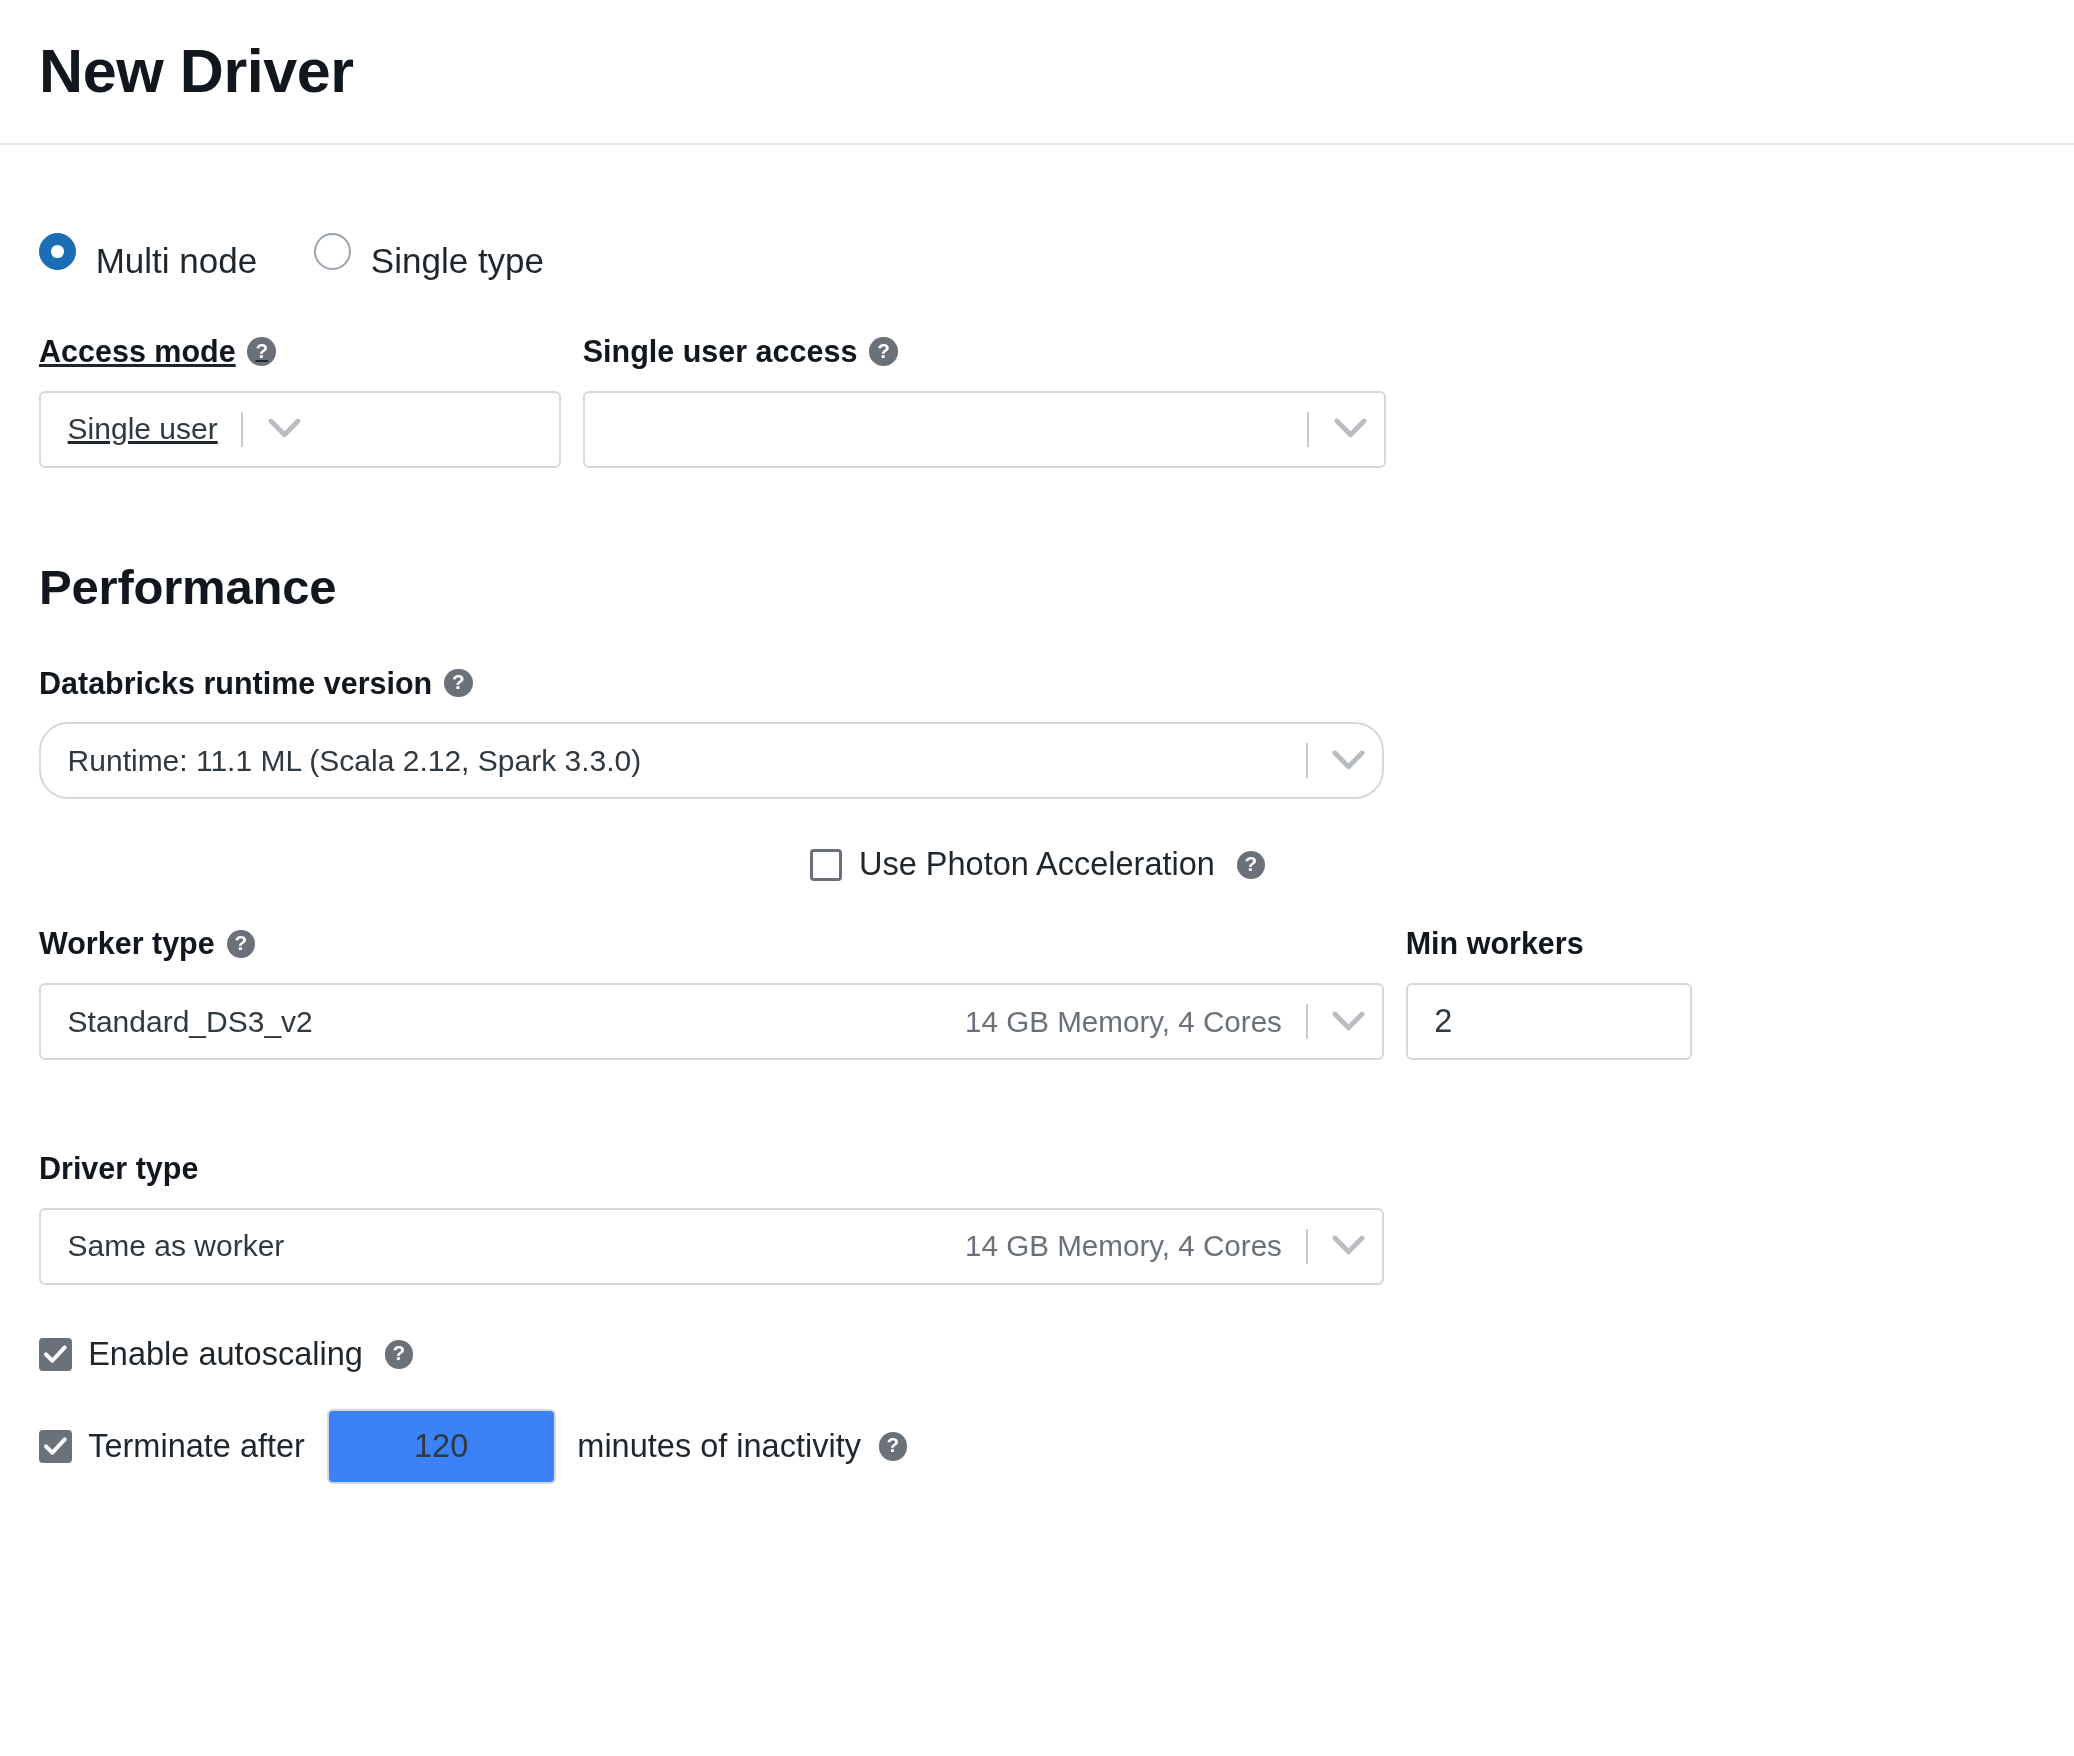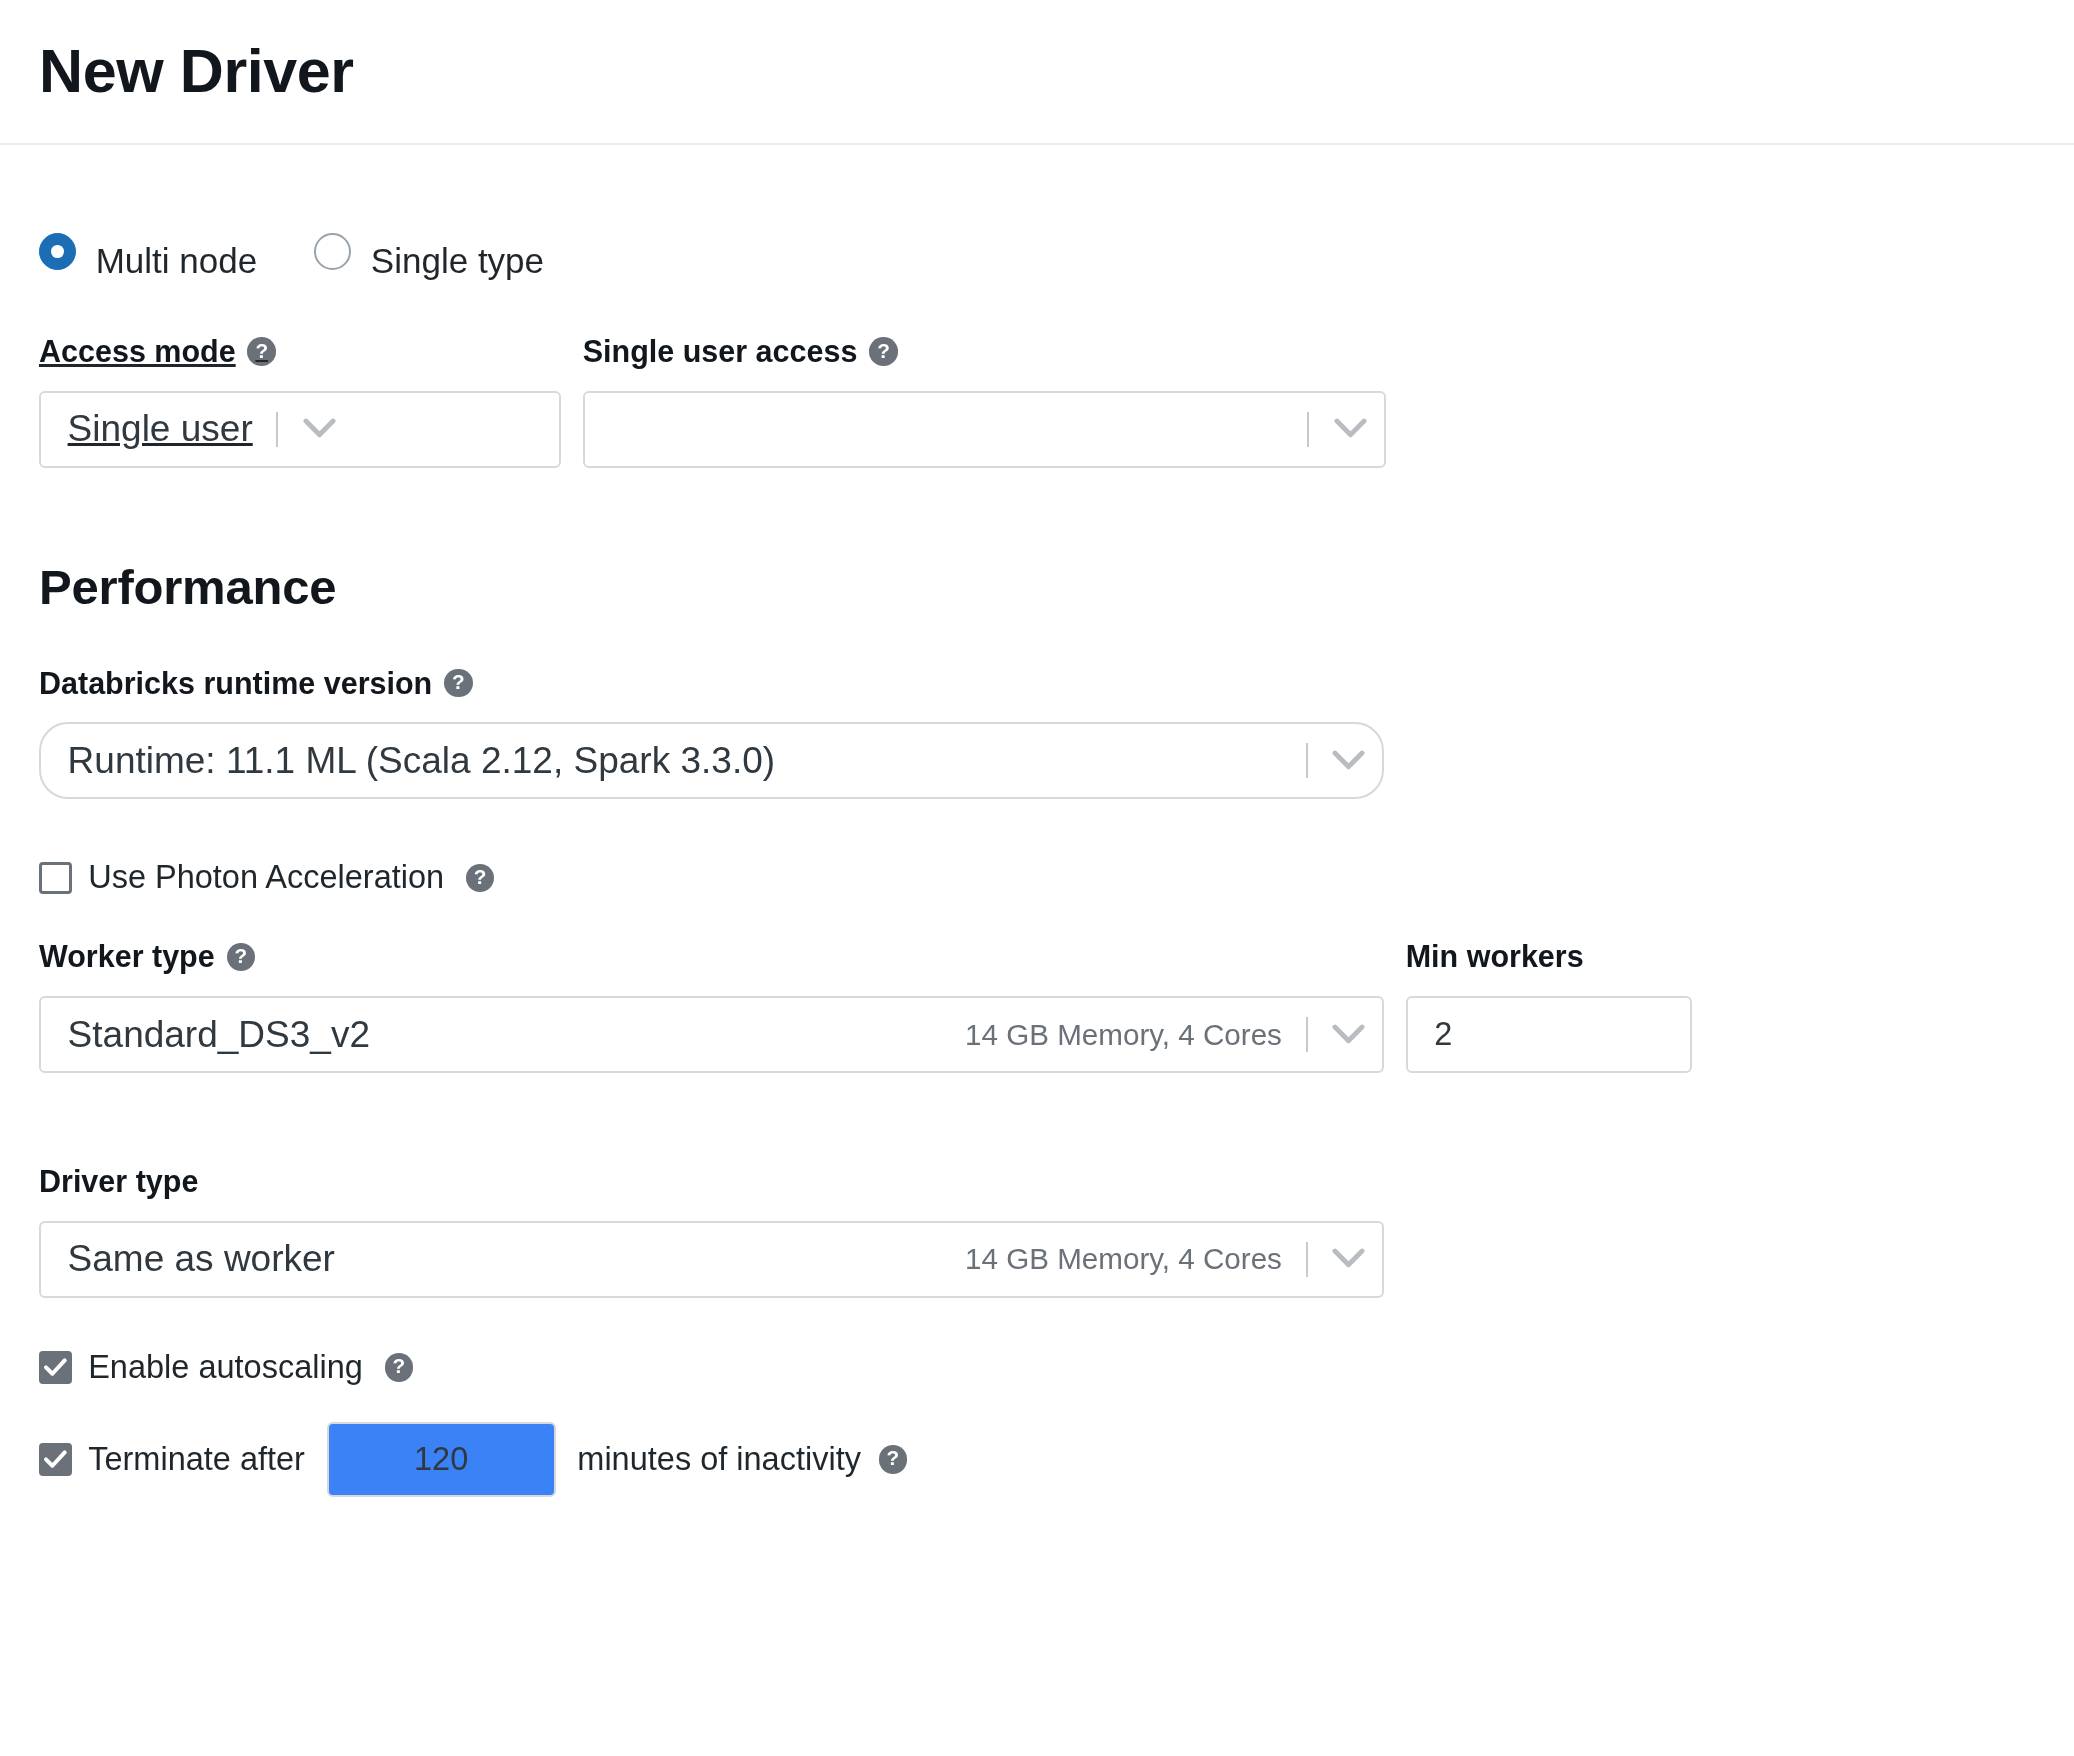--- a/index.html
+++ b/index.html
@@ -119,21 +119,21 @@
     height: 77px;
     border: 2px solid #d6d9dc;
     border-radius: 5.9px;
     background: #ffffff;
     display: flex;
     align-items: center;
     padding: 0 0 0 26.6px;
     cursor: pointer;
   }
   .control .value {
-    font-size: 37px;
+    font-size: 30px;
     color: #30393f;
     white-space: nowrap;
   }
   .control .meta {
     font-size: 29.6px;
     color: #6b7178;
     margin-left: auto;
     white-space: nowrap;
   }
   .control .sep {
@@ -205,21 +205,21 @@
     border: 3px solid #6b7178;
   }
   .chk.checked svg { display: block; }
   .chk-label {
     font-size: 32.5px;
     color: #1f272d;
     margin-left: 16.7px;
     white-space: nowrap;
   }
 
-  .photon-row { margin-top: 60px; }
+  .photon-row { margin-top: 47px; justify-content: center; }
 
   
   .worker-row {
     display: flex;
     align-items: flex-end;
     margin-top: 43px;
   }
   .worker-type-col { width: 1345px; }
   .worker-type-col .control { margin-top: 21.7px; }
   .workers-col {

